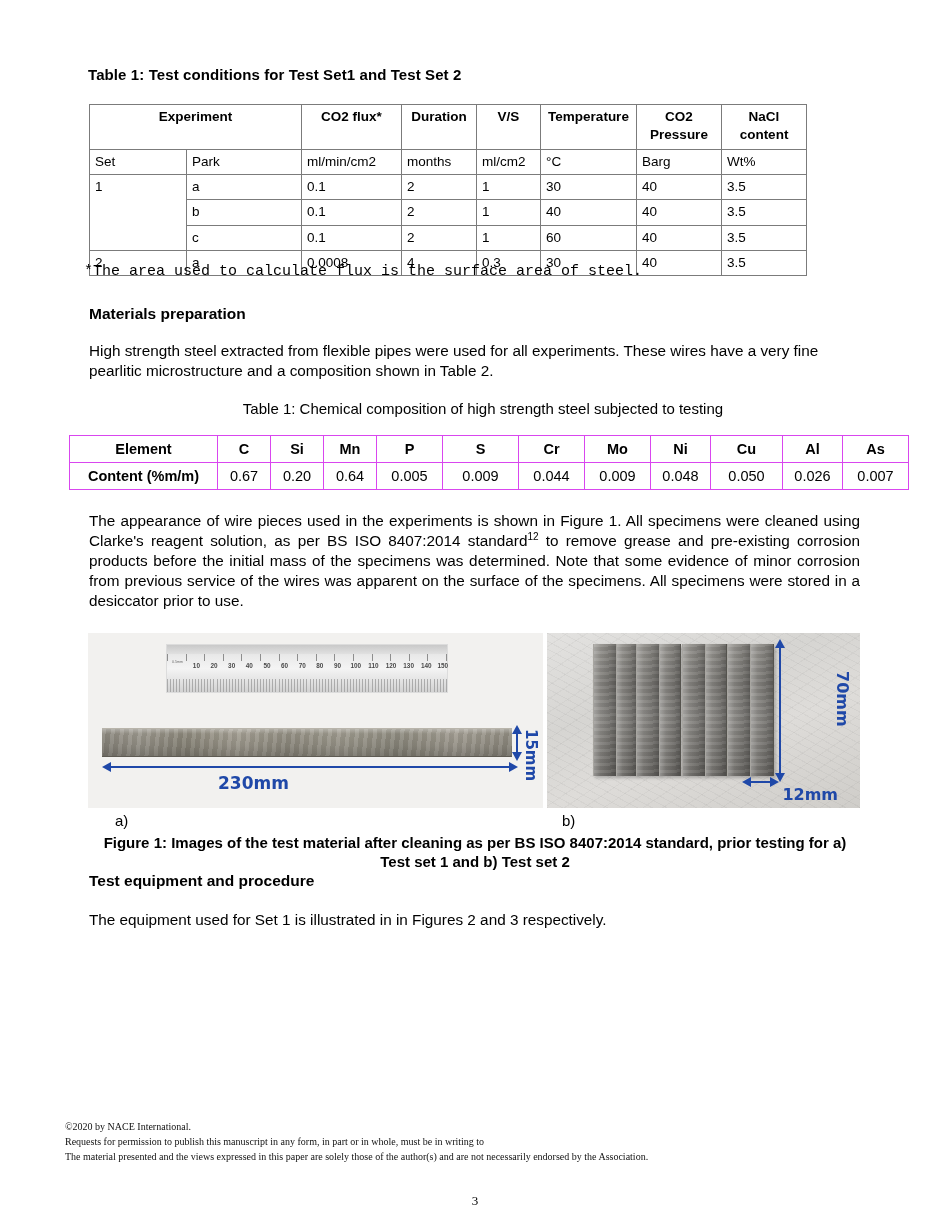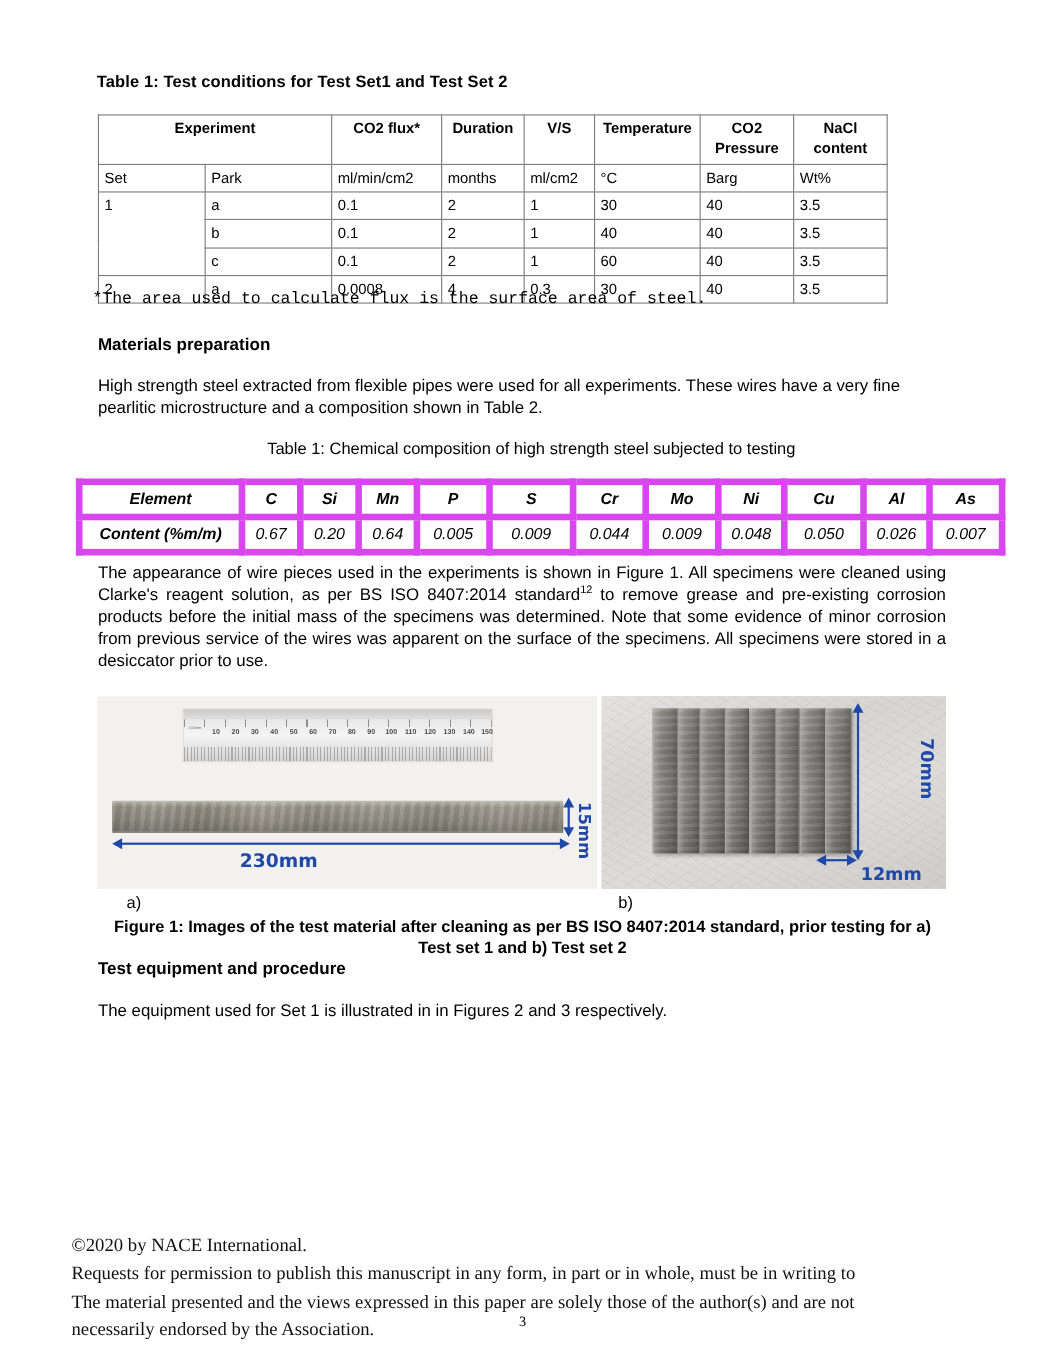--- a/index.html
+++ b/index.html
@@ -100,25 +100,24 @@
   table.t2 {
     position: absolute;
     left: 69px;
     top: 435px;
     width: 826px;
     border-collapse: collapse;
     font-size: 14.5px;
     table-layout: fixed;
   }
   table.t2 td {
-    border: 6px solid #d946ef;
+    border: 1px solid #d946ef;
     text-align: center;
     padding: 4px 2px;
     height: 18px;
-    font-style: italic;
   }
   table.t2 td.lbl {
     font-weight: bold;
     text-align: center;
   }
   table.t2 td.elem {
     font-weight: bold;
   }
 
   
@@ -340,21 +339,21 @@
     line-height: 1.28;
   }
 
   
   .footer {
     position: absolute;
     left: 65px;
     top: 1119px;
     width: 790px;
     font-family: "Liberation Serif", serif;
-    font-size: 17px;
+    font-size: 10px;
     line-height: 1.52;
     color: #111;
   }
   .pagenum {
     position: absolute;
     left: 0;
     top: 1193px;
     width: 950px;
     text-align: center;
     font-family: "Liberation Serif", serif;

